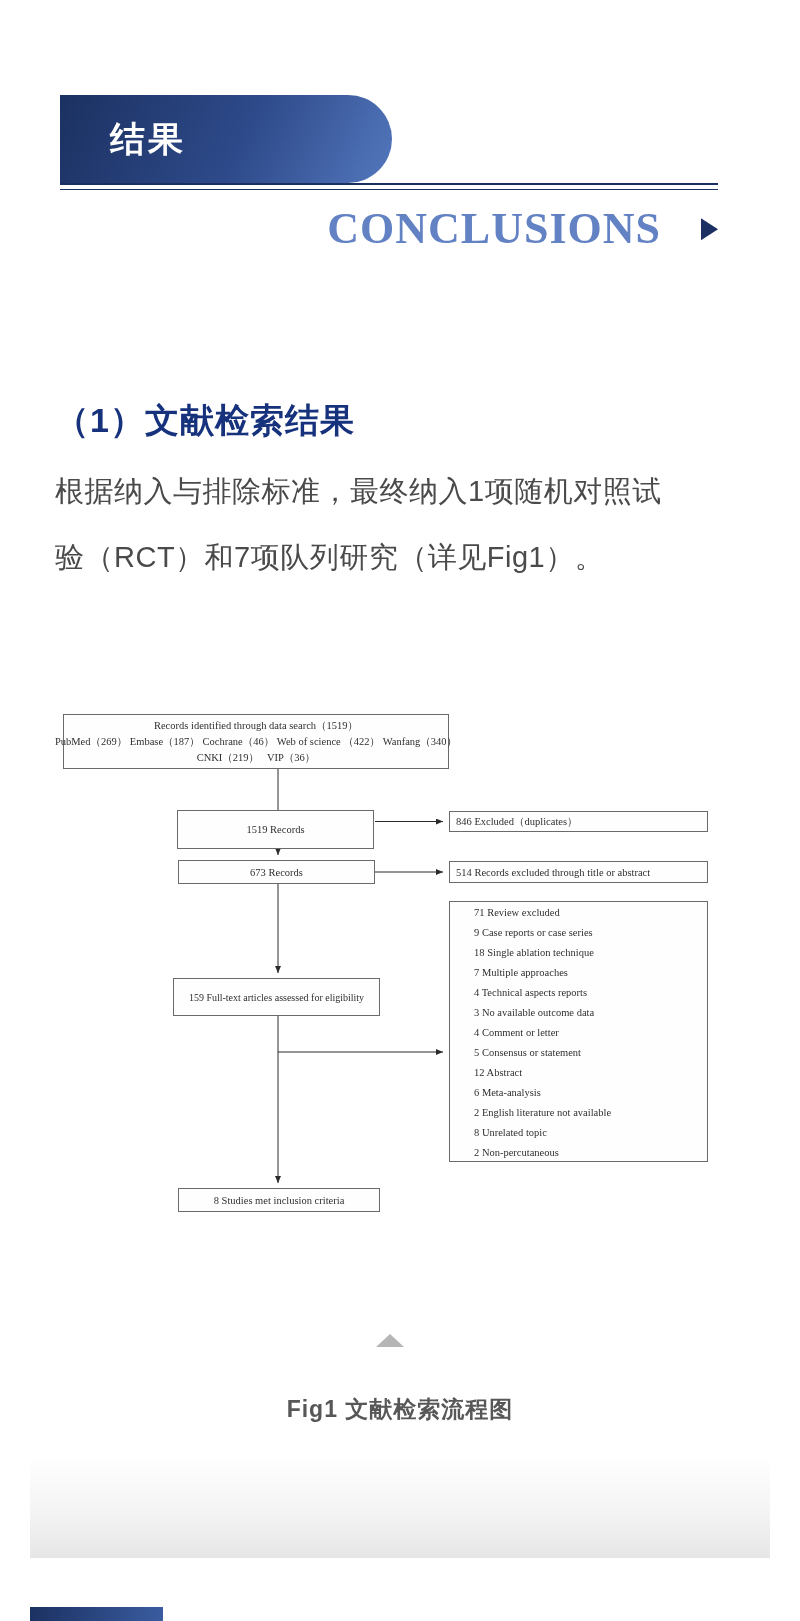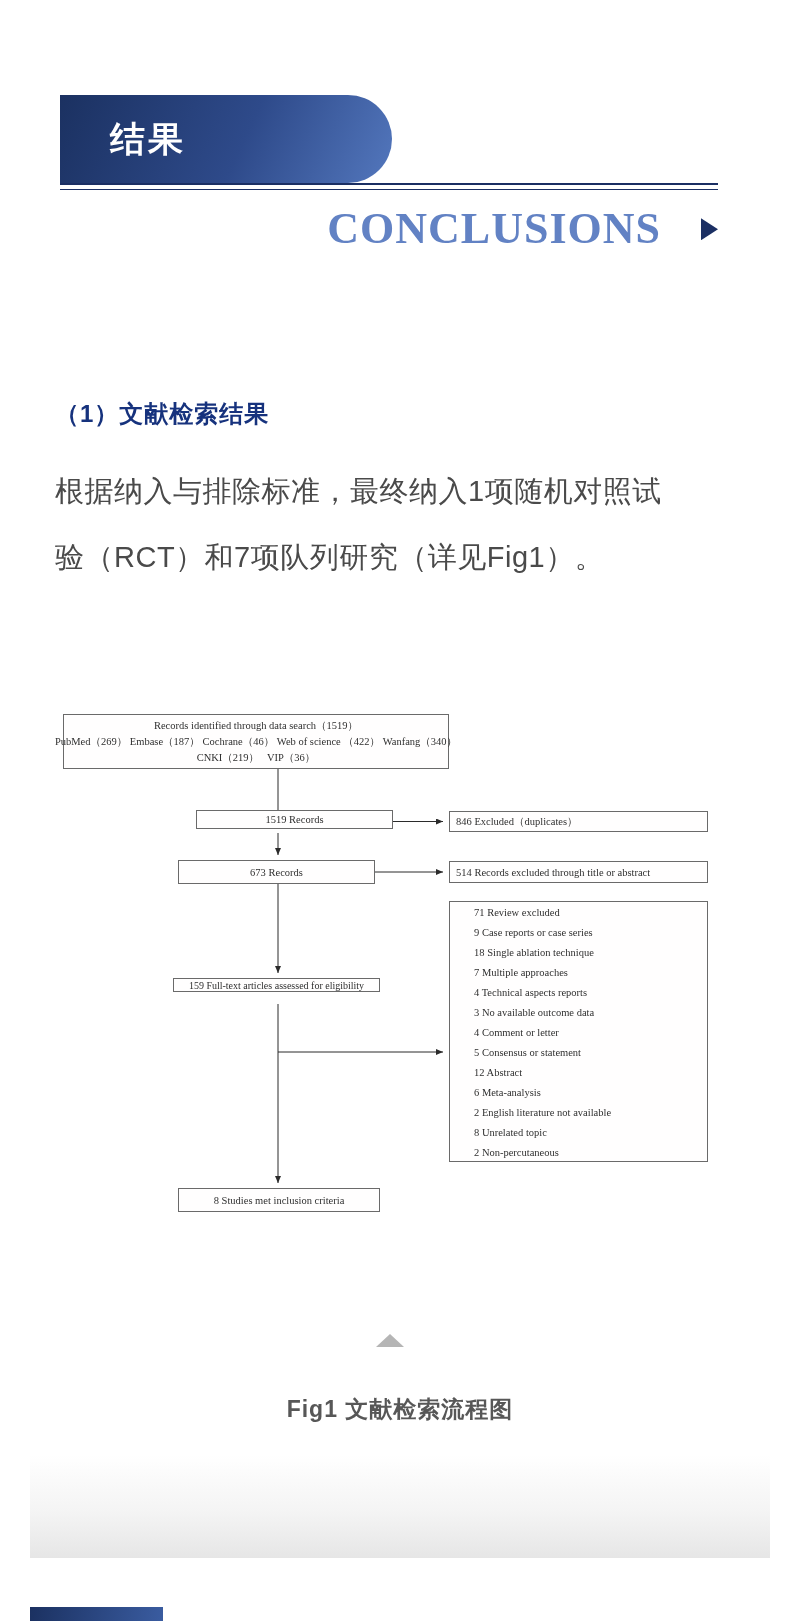--- a/index.html
+++ b/index.html
@@ -59,21 +59,21 @@
   .play-triangle {
     width: 17px; height: 22px;
     background: #1b2f63;
     clip-path: polygon(0 0, 100% 50%, 0 100%);
   }
 
   
   .section-heading {
     position: absolute;
     left: 55px; top: 398px;
-    font-size: 24px;
+    font-size: 34px;
     font-weight: 700;
     color: #16327d;
     letter-spacing: 1px;
   }
   .body-text {
     position: absolute;
     left: 55px; top: 458px;
     width: 715px;
     font-size: 29px;
     line-height: 66px;
@@ -96,27 +96,27 @@
     background: #fffefe;
   }
   .fc-center { display:flex; align-items:center; justify-content:center; white-space:nowrap; }
   .fc-left   { display:flex; align-items:center; padding-left:6px; white-space:nowrap; }
   .fc-top-box {
     left: 8px; top: 4px; width: 386px; height: 55px;
     display:flex; flex-direction:column; align-items:center; justify-content:center;
     gap: 1px;
   }
   .fc-top-box div { white-space: pre; line-height: 15px; }
-  .fc-box-1519 { left:141px; top:100px; width:197px; height:19px; }
+  .fc-box-1519 { left:122px; top:100px; width:197px; height:39px; }
   .fc-box-846  { left:394px; top:101px; width:259px; height:21px; }
   .fc-box-673  { left:123px; top:150px; width:197px; height:24px; }
   .fc-box-514  { left:394px; top:151px; width:259px; height:22px; }
   .fc-box-tall { left:394px; top:191px; width:259px; height:261px; padding:1px 0 0 24px; }
   .excl-item   { line-height: 20px; white-space: nowrap; }
-  .fc-box-159  { left:118px; top:268px; width:207px; height:14px; font-size:10px; }
+  .fc-box-159  { left:118px; top:268px; width:207px; height:38px; font-size:10px; }
   .fc-box-8    { left:123px; top:478px; width:202px; height:24px; }
   .fc-lines { position:absolute; left:0; top:0; width:715px; height:525px; }
 
   
   .collapse-triangle {
     position: absolute;
     left: 376px; top: 1334px;
     width: 0; height: 0;
     border-left: 14px solid transparent;
     border-right: 14px solid transparent;

